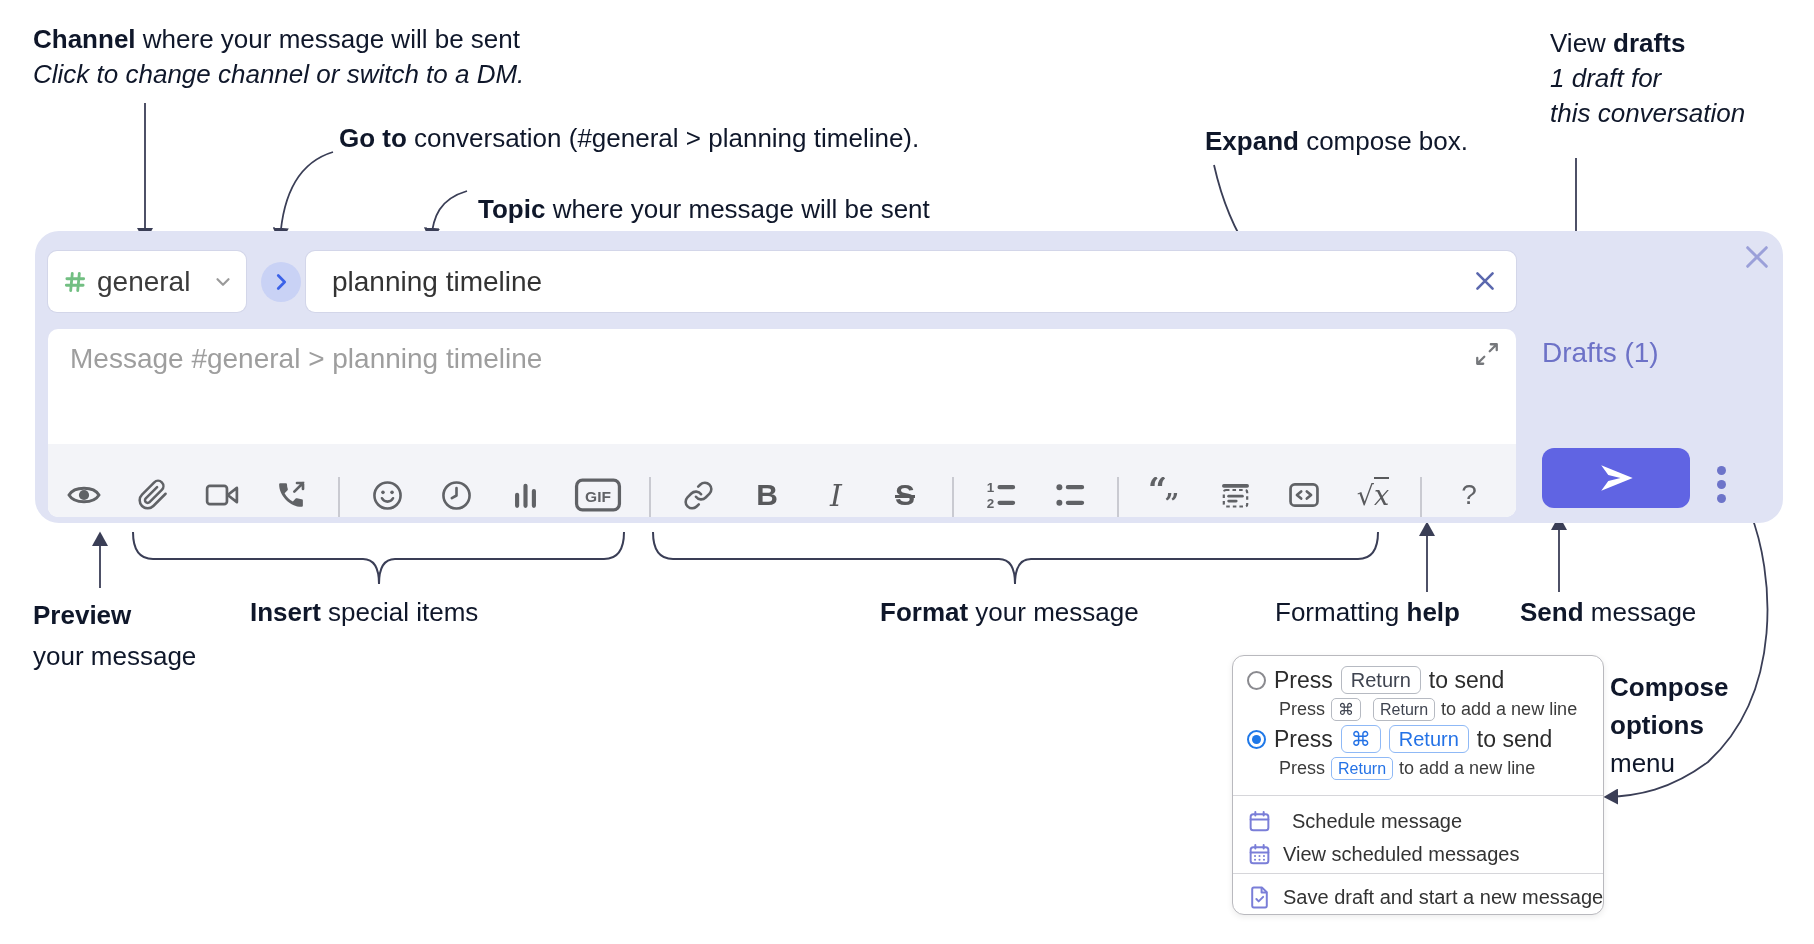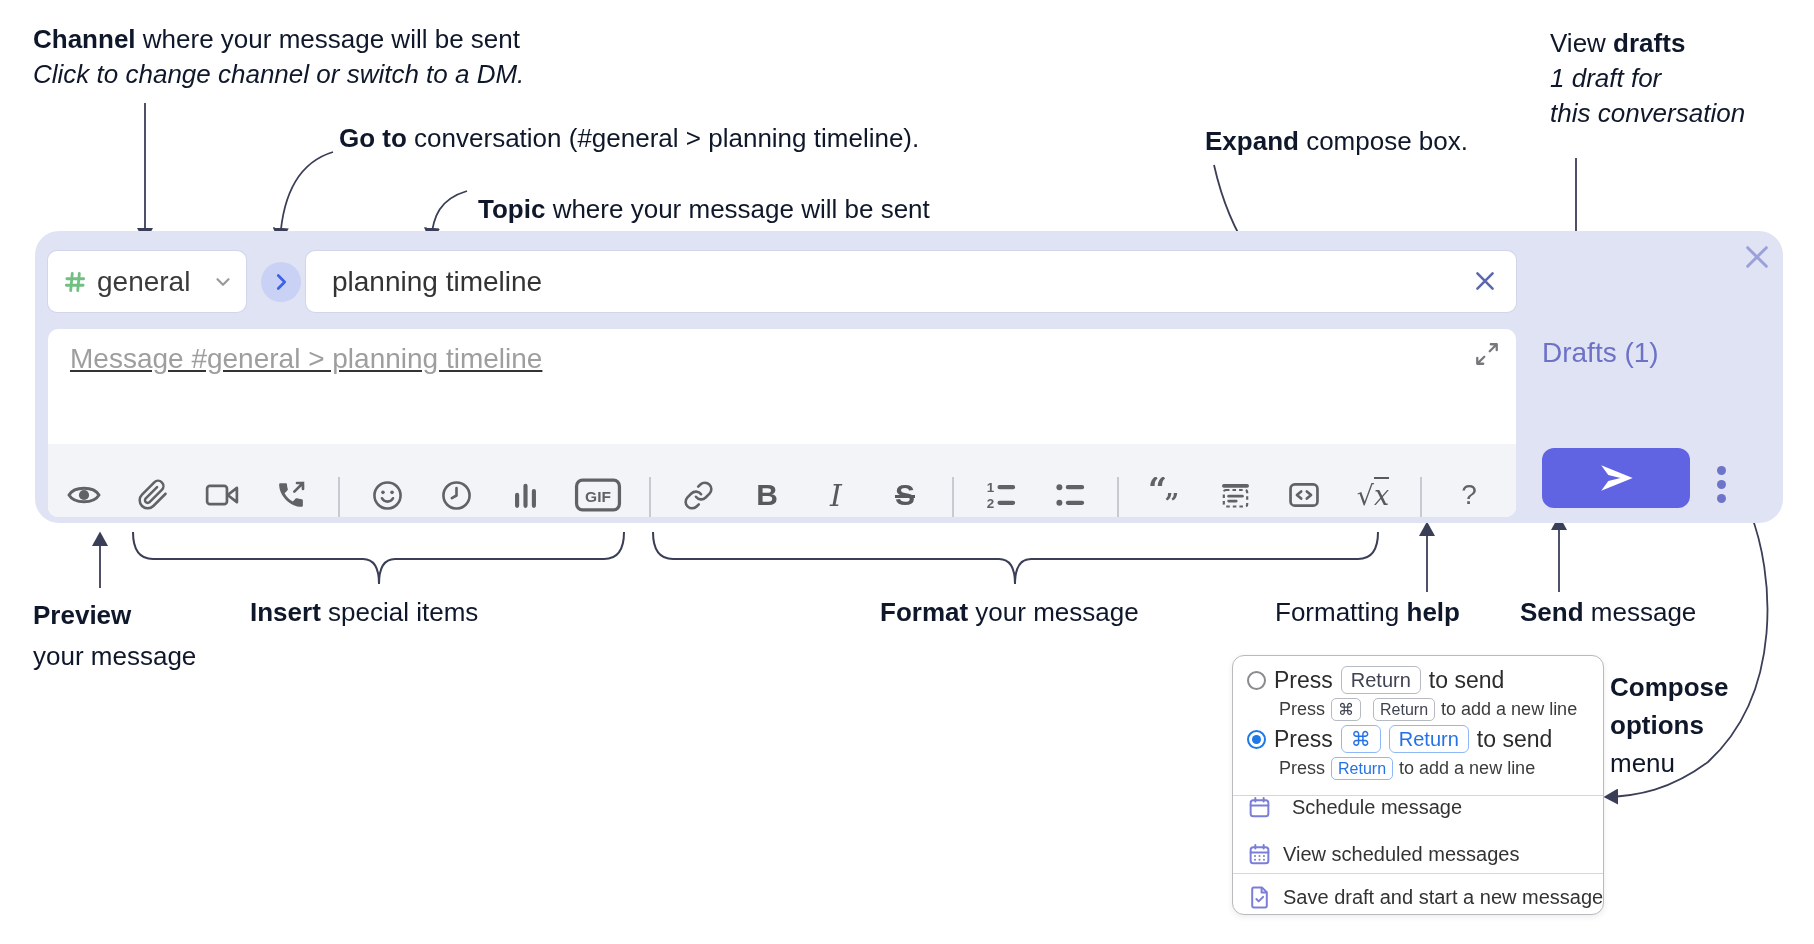--- a/index.html
+++ b/index.html
@@ -22,21 +22,21 @@
   .go-btn { position:absolute; left:226px; top:31px; width:40px; height:40px; border-radius:50%;
             background:#c9d2f5; display:flex; align-items:center; justify-content:center; cursor:pointer; }
   .topic { position:absolute; left:271px; top:20px; width:1210px; height:61px; background:#fff;
            border-radius:9px; box-shadow:0 0 0 1px rgba(60,64,110,.08); }
   .topic input { position:absolute; left:26px; top:0; width:1120px; height:61px; border:none; outline:none;
                  font-size:28px; color:#333; font-family:"Liberation Sans",sans-serif; background:transparent; }
   .topic .clear { position:absolute; right:18px; top:17px; width:26px; height:26px; cursor:pointer; }
   .msgbox { position:absolute; left:13px; top:98px; width:1468px; height:188px; background:#fff;
             border-radius:10px; }
   .msgbox textarea { position:absolute; left:22px; top:14px; width:1390px; height:96px; border:none; outline:none;
-            resize:none; font-size:28px; color:#333; font-family:"Liberation Sans",sans-serif; background:transparent;text-decoration:underline; }
+            resize:none; font-size:28px; color:#333; font-family:"Liberation Sans",sans-serif; background:transparent; }
   .msgbox textarea::placeholder { color:#9e9e9e; opacity:1; }
   .expand-btn { position:absolute; right:16px; top:12px; width:26px; height:26px; cursor:pointer; }
   .toolbar { position:absolute; left:0; right:0; bottom:0; height:73px; background:#f3f4f8;
              border-radius:0 0 10px 10px; display:flex; align-items:flex-end; gap:25px; padding-left:14px; }
   .ti { width:44px; height:44px; display:flex; align-items:center; justify-content:center;
         color:#606266; cursor:pointer; flex:0 0 auto; }
   .tdiv { width:2px; height:40px; background:#c9cad1; flex:0 0 auto; }
   .blet { font-size:30px; font-weight:700; color:#58595c; }
   .ilet { font-size:30px; font-style:italic; font-family:"DejaVu Serif",serif; color:#58595c; }
   .slet { font-size:30px; font-weight:600; text-decoration:line-through; color:#58595c; }
@@ -328,21 +328,21 @@
       <span>to send</span>
     </div>
     <div class="psub" style="top:100px; height:24px;">
       <span>Press</span>
       <span class="kcs blue">Return</span>
       <span>to add a new line</span>
     </div>
 
     <div class="pdiv" style="top:139px;"></div>
 
-    <div class="pitem" style="top:136px; height:30px;gap:20px;">
+    <div class="pitem" style="top:150px; height:30px;gap:20px;">
       <svg width="25" height="25" viewBox="0 0 24 24" stroke="#7a7ed8" stroke-width="1.9" stroke-linecap="round" fill="none">
         <rect x="3.5" y="5" width="17" height="15.5" rx="2.5"></rect>
         <path d="M3.5 10 H20.5 M8 2.8 V6.2 M16 2.8 V6.2"></path>
       </svg>
       <span>Schedule message</span>
     </div>
     <div class="pitem" style="top:183px; height:30px;">
       <svg width="25" height="25" viewBox="0 0 24 24" stroke="#7a7ed8" stroke-width="1.9" stroke-linecap="round" fill="none">
         <rect x="3.5" y="5" width="17" height="15.5" rx="2.5"></rect>
         <path d="M3.5 10 H20.5 M8 2.8 V6.2 M16 2.8 V6.2"></path>

